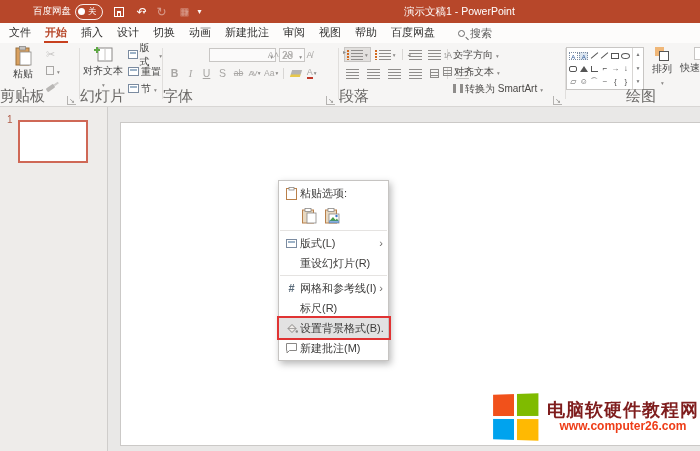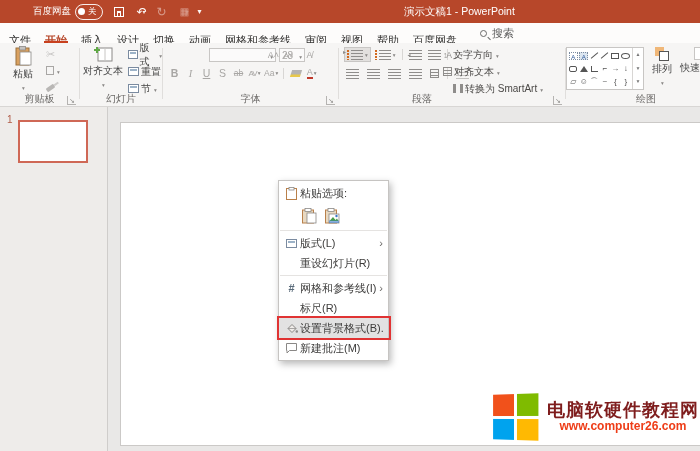--- a/index.html
+++ b/index.html
@@ -18,33 +18,33 @@
   .i-undo::before { content:"↶"; }
   .i-redo::before { content:"↻"; }
   .i-grid-tool::before { content:"▦"; font-size:10px; }
   .dim { opacity:.45; }
   .qcaret { font-size:6px; margin-left:-6px; opacity:.9; }
   .qmore { font-size:8px; opacity:.95; }
   .wtitle { position:absolute; left:404px; top:0; height:23px; line-height:23px; font-size:10.5px; color:#fff; white-space:nowrap; }
 
   
   .menubar { position:absolute; top:23px; left:0; right:0; height:20px; background:#fdfcfb; display:flex; align-items:center; font-size:11px; color:#323130; }
-  .mtab { padding:8px 7px; height:20px; line-height:19px; position:relative; white-space:nowrap; cursor:default; }
+  .mtab { padding:0 7px; height:20px; line-height:19px; position:relative; white-space:nowrap; cursor:default; }
   .mtab:first-child { margin-left:2px; }
   .mtab.active { color:#b7472a; font-weight:bold; }
   .mtab.active::after { content:""; position:absolute; left:6px; right:6px; bottom:0; height:2px; background:#c8401e; }
   .msearch { display:flex; align-items:center; gap:5px; margin-left:16px; color:#5a5a5a; }
   .lens { width:7px; height:7px; border:1.3px solid #6a6a6a; border-radius:50%; position:relative; display:inline-block; }
   .lens::after { content:""; position:absolute; width:4px; height:1.3px; background:#6a6a6a; transform:rotate(45deg); left:6px; top:7px; }
 
   
   .ribbon { position:absolute; top:43px; left:0; right:0; height:64px; background:#f6f5f4; border-bottom:1px solid #d8d6d4; font-size:10px; color:#444; }
   .rg { position:absolute; top:0; height:64px; }
   .rdiv { position:absolute; top:5px; bottom:7px; width:1px; background:#e0dedc; }
-  .glabel { position:absolute; bottom:1px; left:0; right:0; text-align:center; font-size:10px; color:#6a6866; }
+  .glabel { position:absolute; bottom:1px; left:0; right:0; font-size:15px; color:#6a6866; }
   .launcher { position:absolute; right:3px; bottom:2px; width:9px; height:9px; color:#8a8886; font-size:7px; line-height:9px; text-align:center; border-left:1px solid #b5b3b1; border-bottom:1px solid #b5b3b1; }
   .launcher::before { content:"↘"; }
   .bigbtn { position:absolute; top:3px; display:flex; flex-direction:column; align-items:center; gap:2px; font-size:10px; color:#444; text-align:center; line-height:11px; }
   .srow { position:absolute; display:flex; align-items:center; gap:2px; height:15px; font-size:10px; color:#464644; }
   .cdown::after { content:"▾"; font-size:5.5px; color:#8a8886; margin-left:1px; }
   .gray-ic { color:#8f8d8b; font-size:11px; }
   .dimtxt { color:#a8a6a4; }
   .i-cut::before { content:"✂"; }
   .i-copy { width:8px; height:9px; border:1px solid #a8a6a4; position:relative; display:inline-block; background:#f6f5f4; }
   .i-copy::before { content:""; position:absolute; left:2px; top:-3px; width:7px; height:8px; border:1px solid #a8a6a4; background:#f6f5f4; z-index:-1; }
@@ -162,21 +162,21 @@
     <div class="wtitle">演示文稿1 - PowerPoint</div>
   </div>
 
   <div class="menubar">
     <span class="mtab">文件</span>
     <span class="mtab active">开始</span>
     <span class="mtab">插入</span>
     <span class="mtab">设计</span>
     <span class="mtab">切换</span>
     <span class="mtab">动画</span>
-    <span class="mtab">网格和参考线</span>
+    <span class="mtab">新建批注</span>
     <span class="mtab">审阅</span>
     <span class="mtab">视图</span>
     <span class="mtab">帮助</span>
     <span class="mtab">百度网盘</span>
     <span class="msearch">
       <span class="lens"></span>
       <span>搜索</span>
     </span>
   </div>
 

